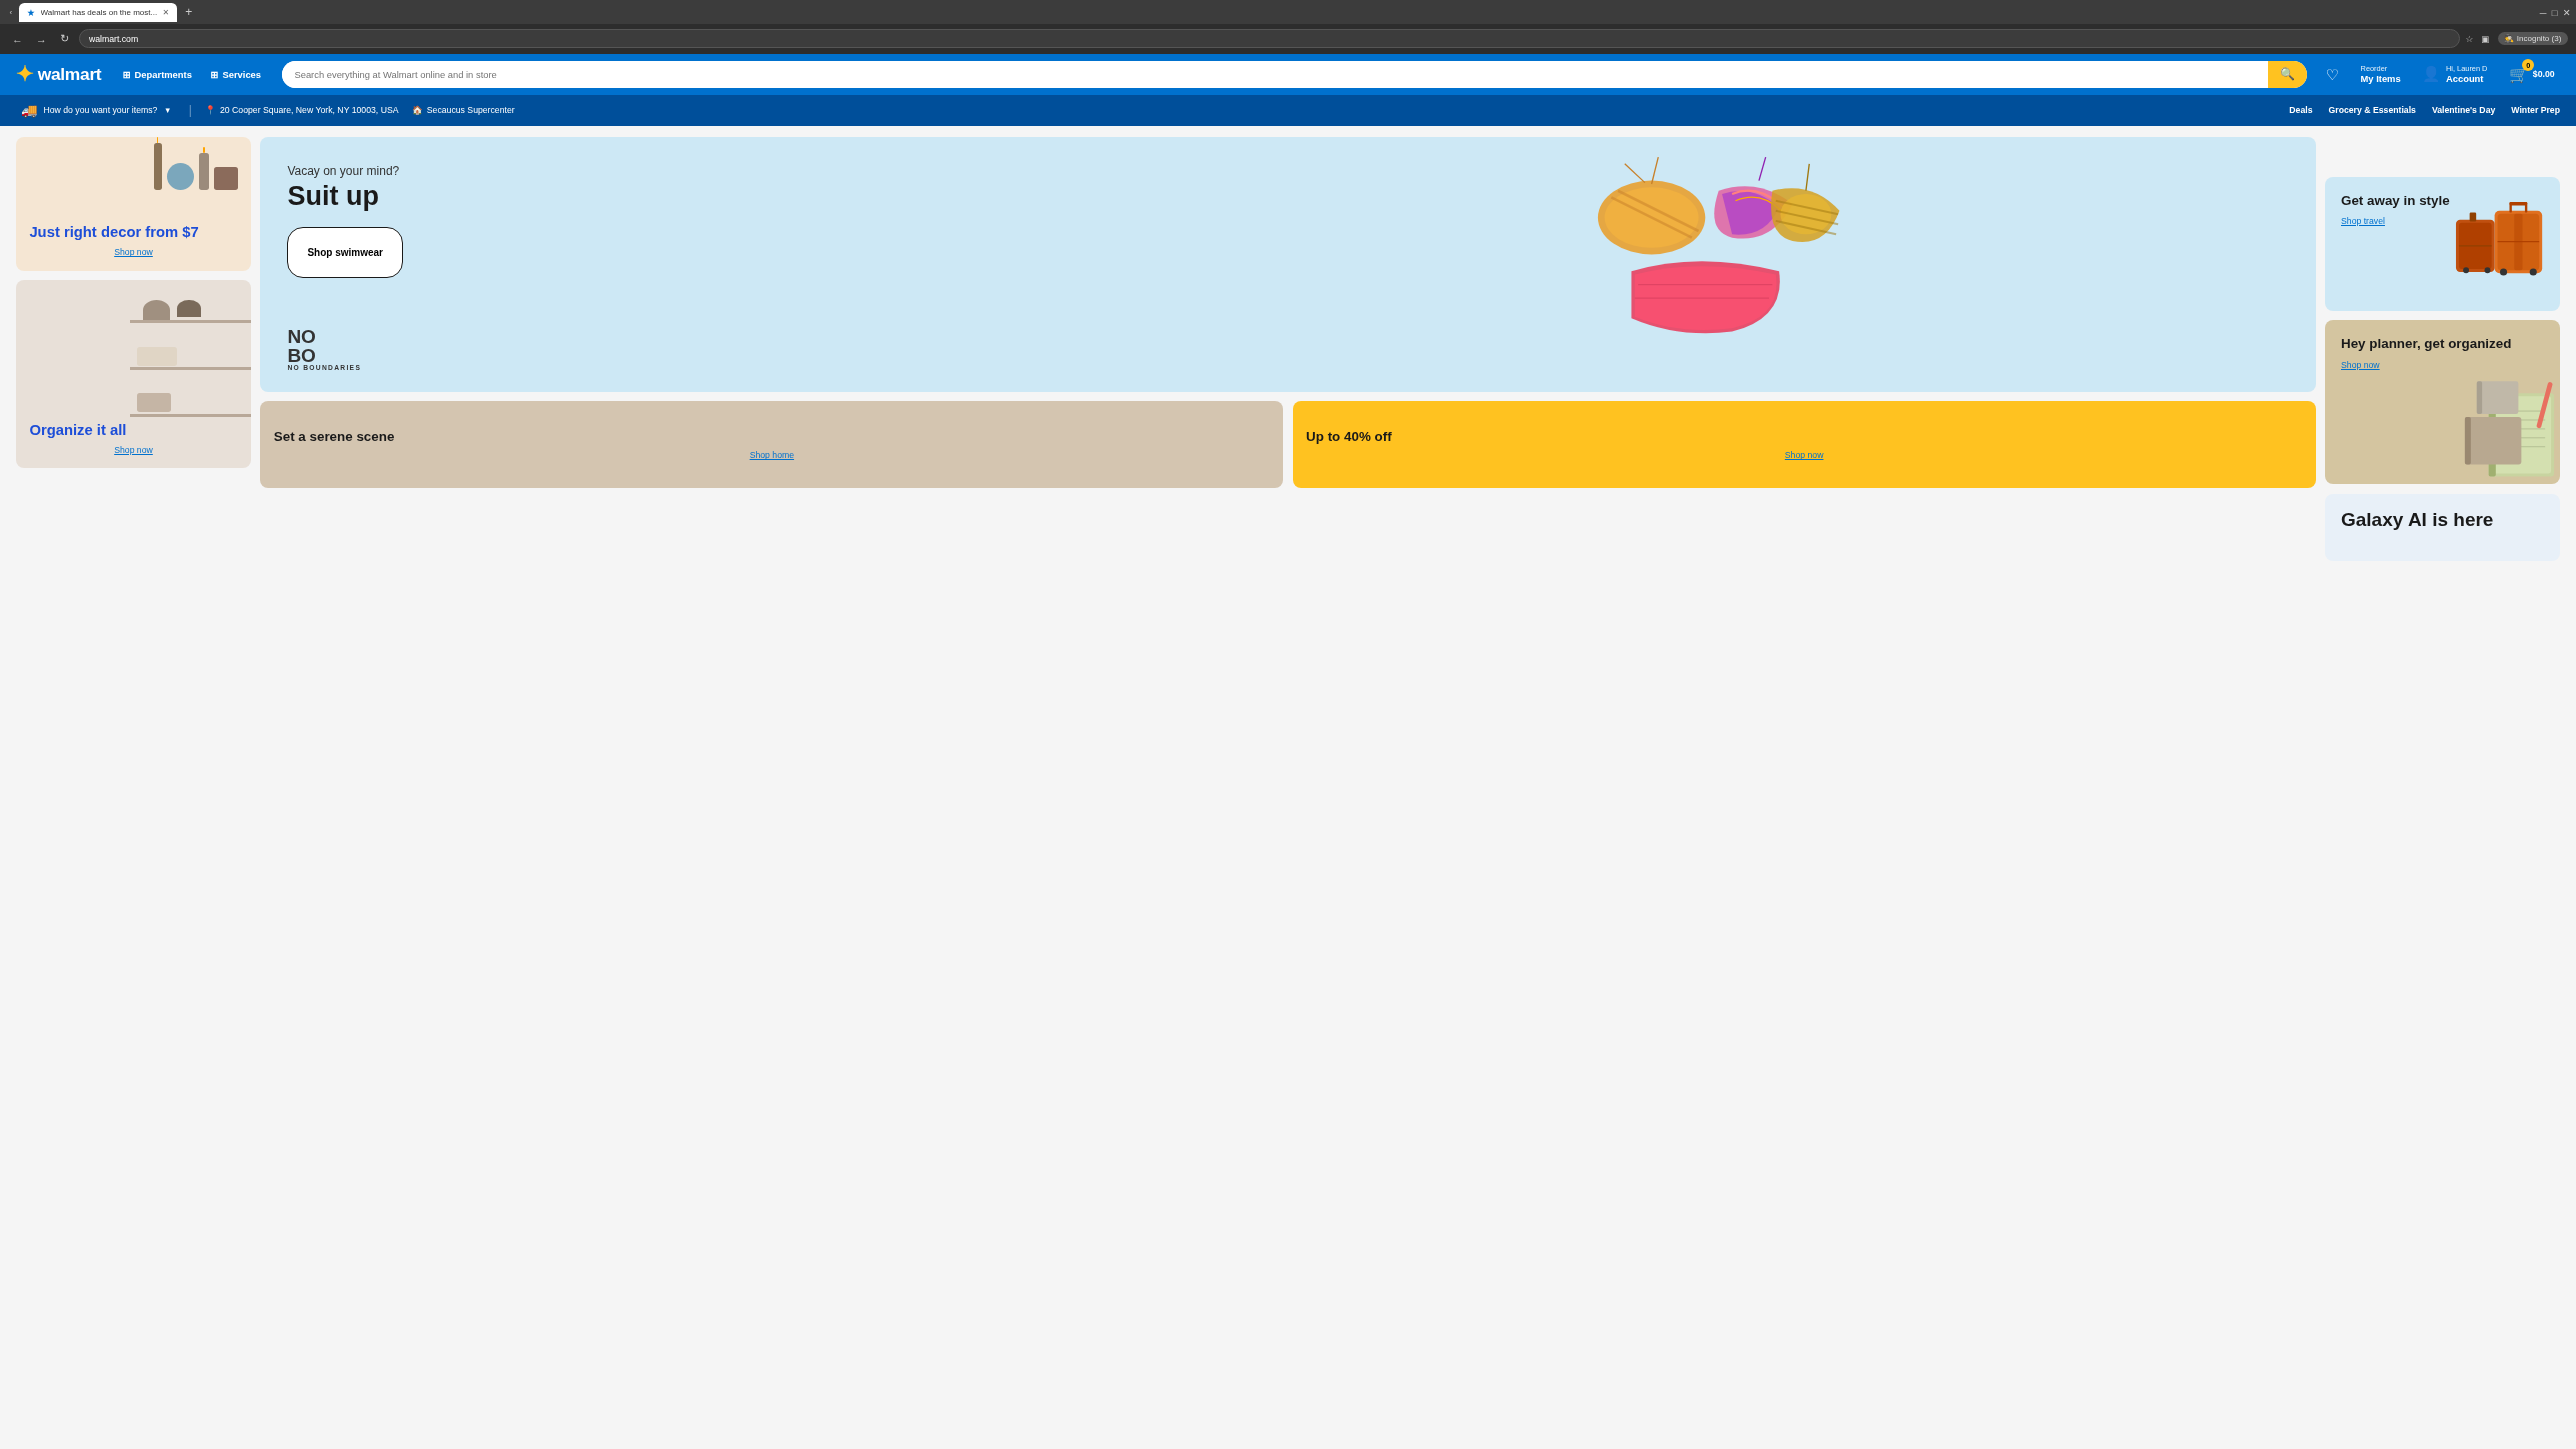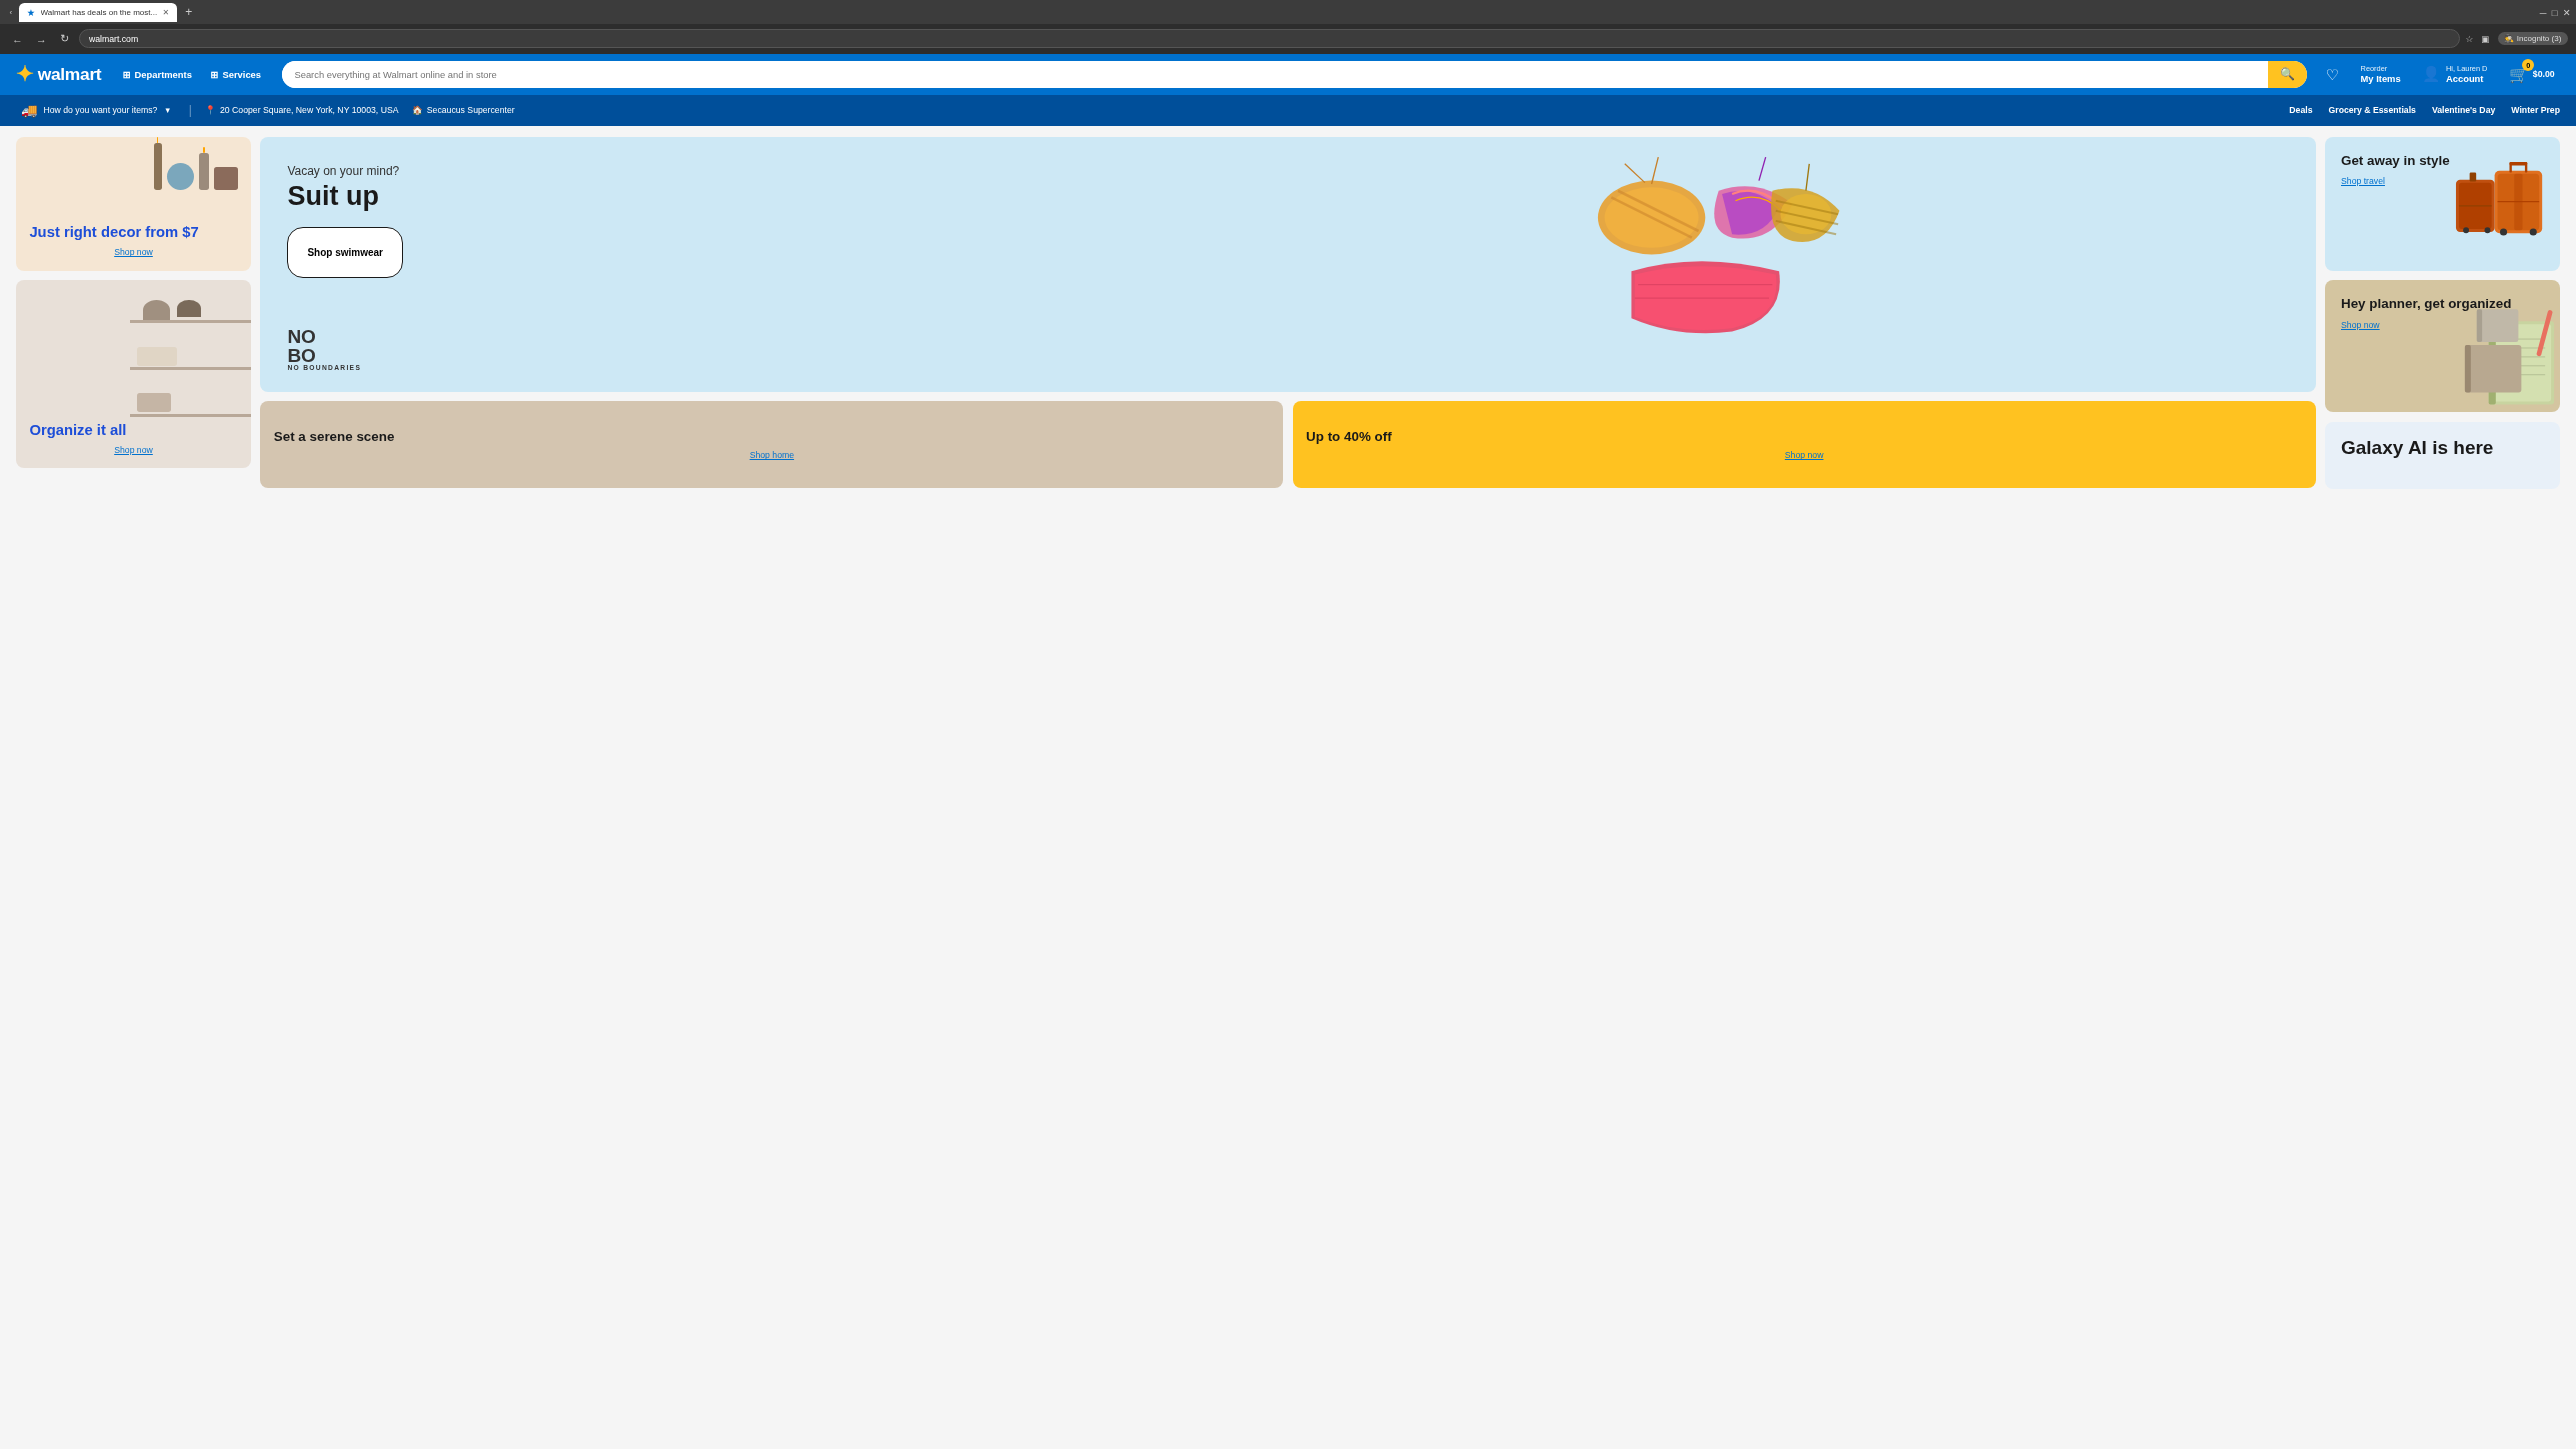--- a/index.html
+++ b/index.html
@@ -412,36 +412,37 @@
       cursor: pointer;
     }
     .promo-bottom-serene { background: #d4c5b0; }
     .promo-bottom-sale { background: #ffc220; }
 
     
     .right-col {
       display: flex;
       flex-direction: column;
       gap: 9.4px;
+      margin-top: 40px;
     }
     .promo-travel {
       background: #cde8f5;
       border-radius: 8px;
       height: 134px;
       display: flex;
       align-items: flex-start;
       padding: 16px;
       cursor: pointer;
       position: relative;
       overflow: hidden;
     }
     .promo-planner {
       background: #d4c5a0;
       border-radius: 8px;
-      height: 132px;
+      height: 164px;
       display: flex;
       align-items: flex-start;
       padding: 16px;
       cursor: pointer;
       position: relative;
       overflow: hidden;
     }
     .promo-galaxy {
       background: #e8f0f8;
       border-radius: 8px;

